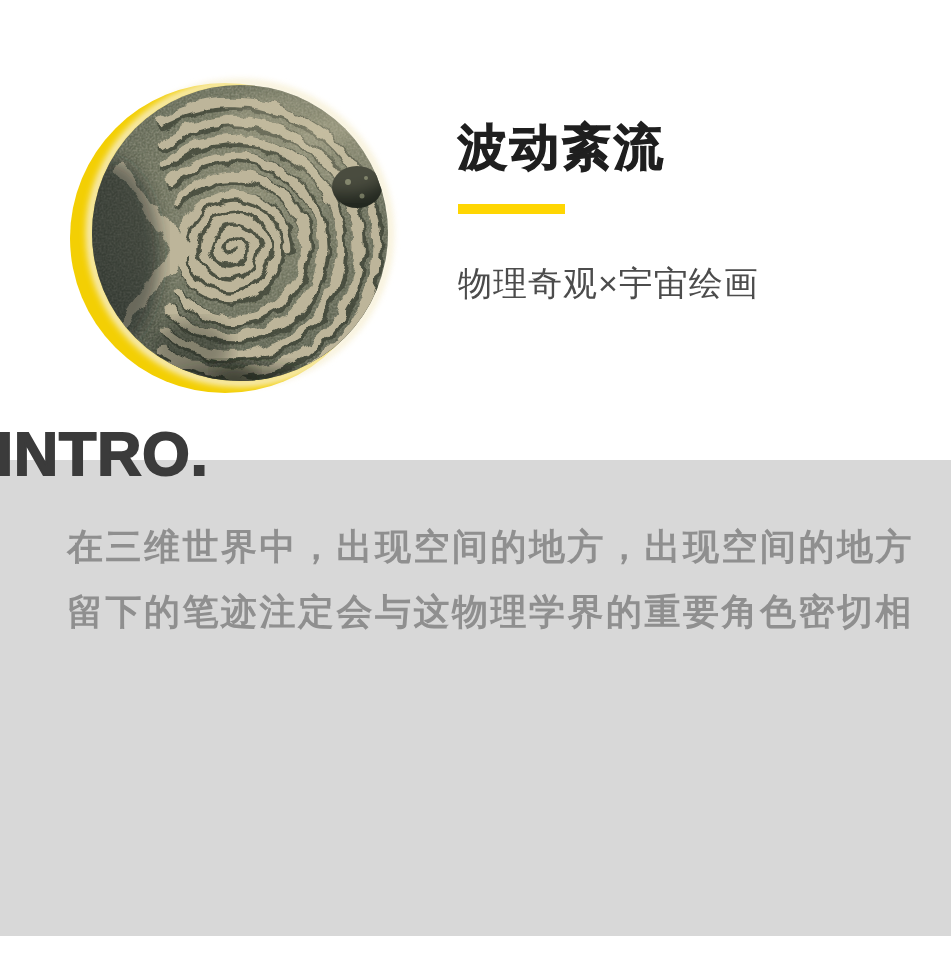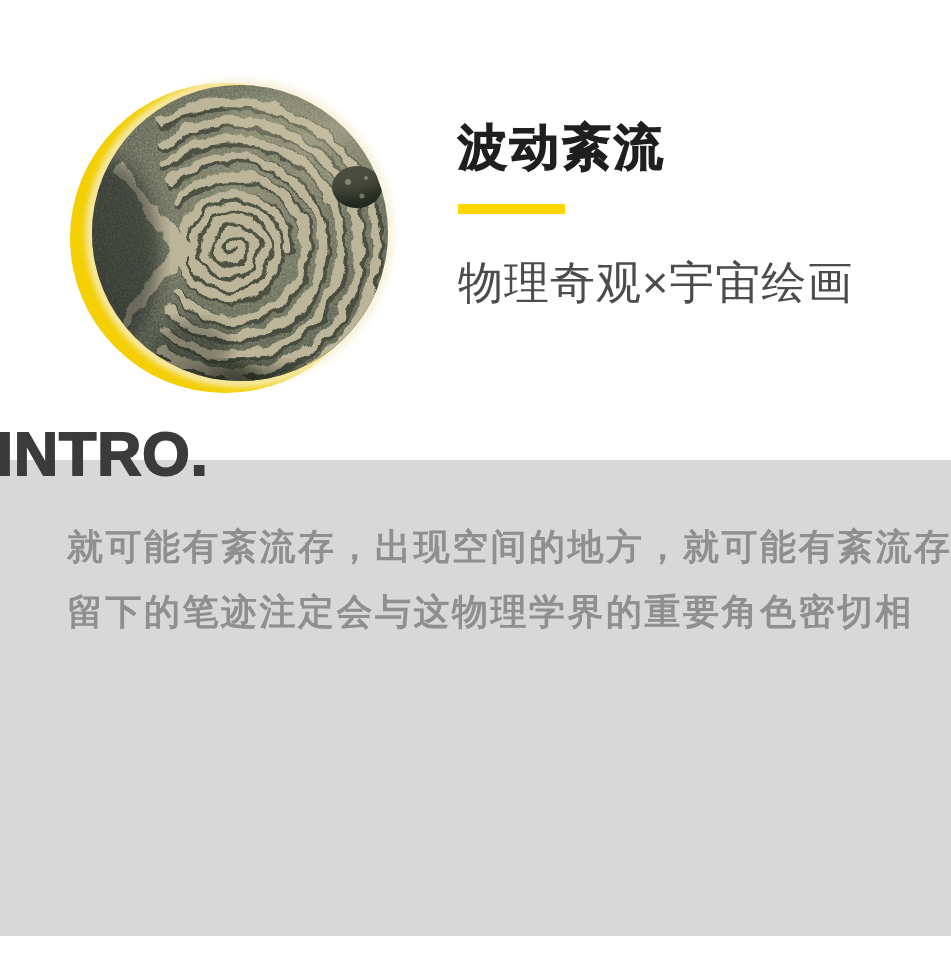--- a/index.html
+++ b/index.html
@@ -21,21 +21,21 @@
     font-size:49px;line-height:58px;font-weight:700;
     color:#1f1f1f;letter-spacing:3px;
     -webkit-text-stroke:1.2px #1f1f1f;
     white-space:nowrap;
   }
   .accent-bar{
     width:107px;height:10px;margin-top:28px;
     background:#FFD602;
   }
   .page-subtitle{
-    margin-top:44px;font-size:45px;line-height:50px;font-weight:400;
+    margin-top:44px;font-size:34px;line-height:50px;font-weight:400;
     color:#4c4c4c;letter-spacing:1px;white-space:nowrap;
   }
   
   .intro-panel{
     position:absolute;left:0;top:460px;width:951px;height:476px;
     background:#D8D8D8;
   }
   .intro-heading{
     position:absolute;left:-4px;top:424px;
     font-size:61px;line-height:61px;font-weight:700;
@@ -134,15 +134,15 @@
 <div class="header-col">
   <div class="page-title">波动紊流</div>
   <div class="accent-bar"></div>
   <div class="page-subtitle">物理奇观×宇宙绘画</div>
 </div>
 
 <div class="intro-panel"></div>
 <div class="intro-heading">INTRO.</div>
 
 <div class="intro-text">
-  <div class="intro-line">就可能有紊流存，出现空间的地方，就可能有紊流存</div>
+  <div class="intro-line">在三维世界中，出现空间的地方，出现空间的地方</div>
   <div class="intro-line">留下的笔迹注定会与这物理学界的重要角色密切相</div>
 </div>
 
 </body></html>

